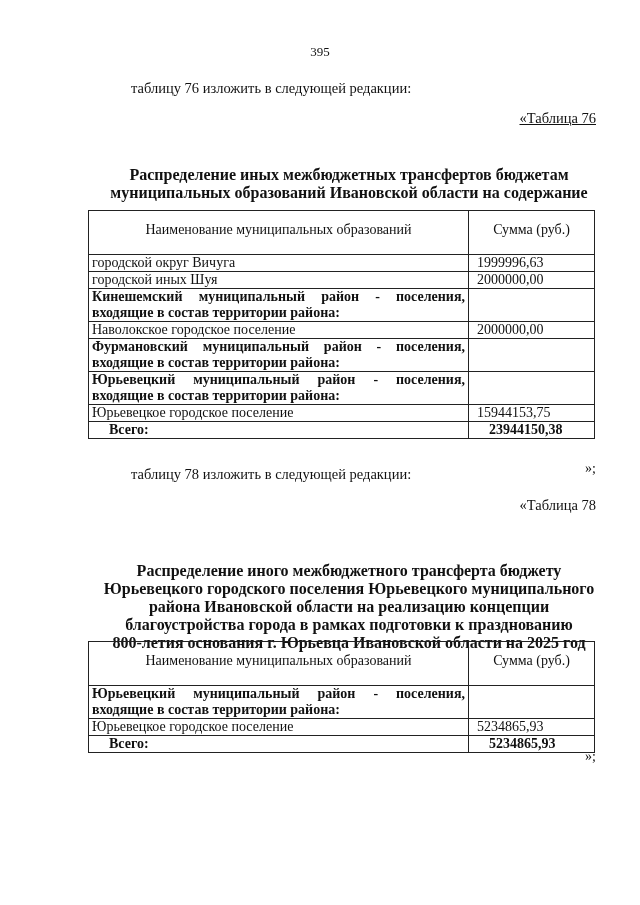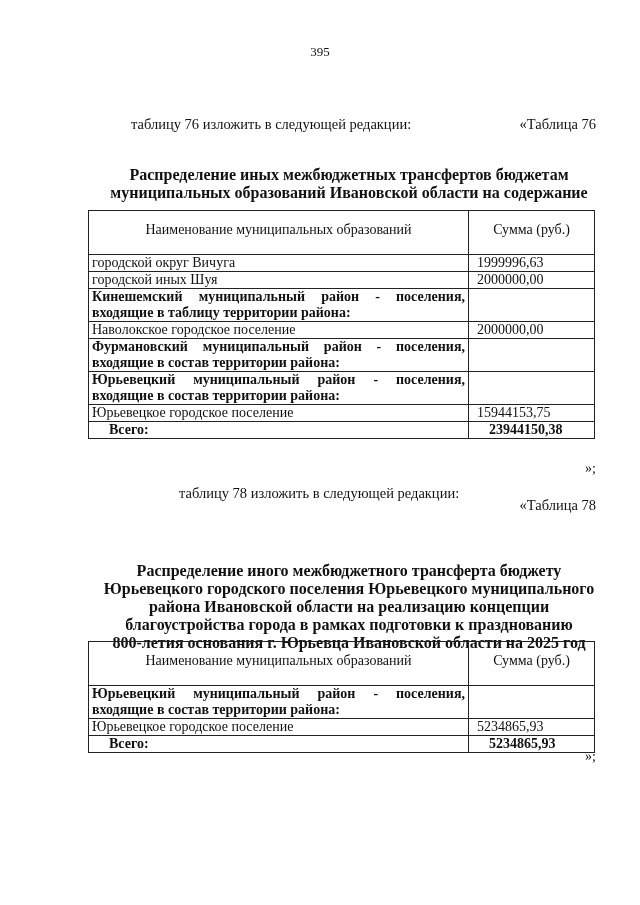--- a/index.html
+++ b/index.html
@@ -70,22 +70,22 @@
     }
     .close-mark {
       right: 44px; font-size: 14px;
     }
   </style>
 </head>
 <body>
 
 <div class="abs page-number">395</div>
 
-<div class="abs intro" style="top:80px;margin-top:36px;">таблицу 76 изложить в следующей редакции:</div>
-<div class="abs table-ref" style="top:116px;">«Таблица 76</div>
+<div class="abs intro" style="top:80px;">таблицу 76 изложить в следующей редакции:</div>
+<div class="abs table-ref" style="top:110px;text-decoration:underline;">«Таблица 76</div>
 
 <div class="abs title" style="top:138px;">
   <div>Распределение иных межбюджетных трансфертов бюджетам</div>
   <div>муниципальных образований Ивановской области на содержание</div>
 </div>
 
 <table class="doc" style="top:210px;">
   <thead>
     <tr>
       <th class="name-col">Наименование муниципальных образований</th>
@@ -95,21 +95,21 @@
   <tbody>
     <tr class="item">
       <td class="name">городской округ Вичуга</td>
       <td class="sum">1999996,63</td>
     </tr>
     <tr class="item">
       <td class="name">городской иных Шуя</td>
       <td class="sum">2000000,00</td>
     </tr>
     <tr class="group">
-      <td class="name">Кинешемский муниципальный район - поселения, входящие в таблицу территории района:</td>
+      <td class="name">Кинешемский муниципальный район - поселения, входящие в состав территории района:</td>
       <td class="sum"></td>
     </tr>
     <tr class="item">
       <td class="name">Наволокское городское поселение</td>
       <td class="sum">2000000,00</td>
     </tr>
     <tr class="group">
       <td class="name">Фурмановский муниципальный район - поселения, входящие в состав территории района:</td>
       <td class="sum"></td>
     </tr>
@@ -123,21 +123,21 @@
     </tr>
     <tr class="total">
       <td class="name">Всего:</td>
       <td class="sum">23944150,38</td>
     </tr>
   </tbody>
 </table>
 
 <div class="abs close-mark" style="top:461px;">»;</div>
 
-<div class="abs intro" style="top:485px;margin-left:48px;">таблицу 78 изложить в следующей редакции:</div>
+<div class="abs intro" style="top:466px;">таблицу 78 изложить в следующей редакции:</div>
 <div class="abs table-ref" style="top:497px;">«Таблица 78</div>
 
 <div class="abs title" style="top:534px;text-align:center;">
   <div>Распределение иного межбюджетного трансферта бюджету</div>
   <div>Юрьевецкого городского поселения Юрьевецкого муниципального</div>
   <div>района Ивановской области на реализацию концепции</div>
   <div>благоустройства города в рамках подготовки к празднованию</div>
   <div>800-летия основания г. Юрьевца Ивановской области на 2025 год</div>
 </div>
 

